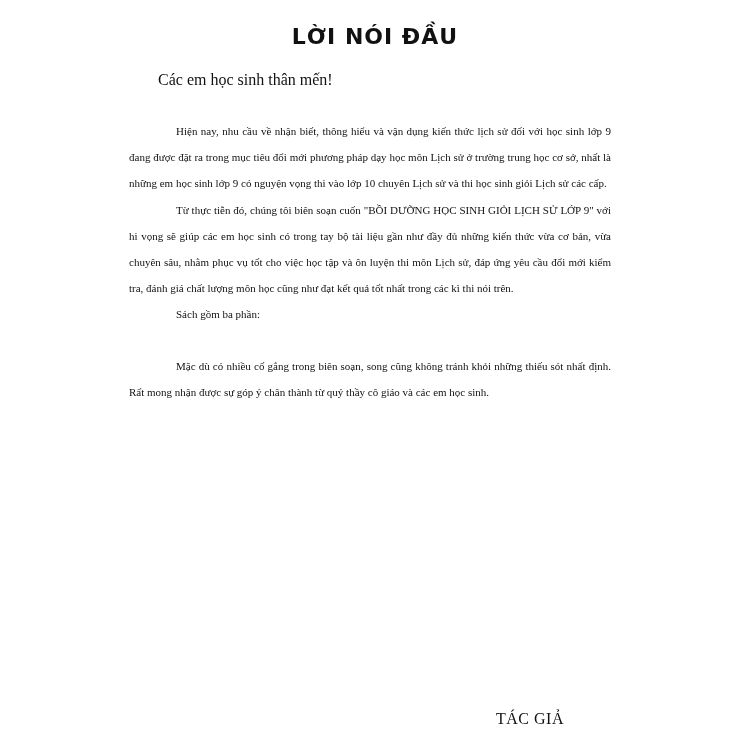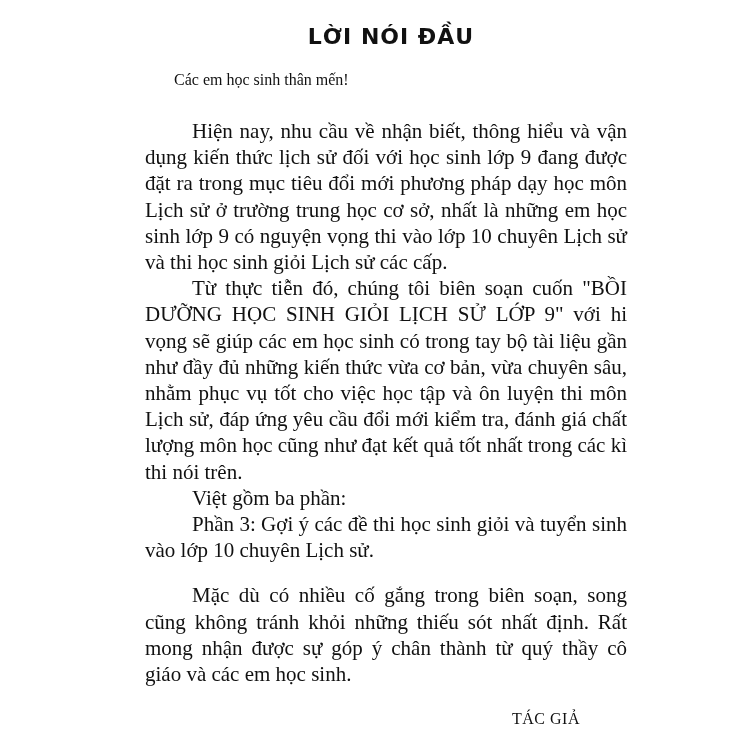--- a/index.html
+++ b/index.html
@@ -10,21 +10,21 @@
     body {
       width: 750px;
       height: 750px;
       position: relative;
       overflow: hidden;
       font-family: "Liberation Serif", "DejaVu Serif", serif;
       color: #111111;
     }
     .page {
       position: absolute;
-      left: 16px; top: 0;
+      left: 0; top: 0;
       width: 594px;
       height: 750px;
     }
     .title {
       position: absolute;
       top: 6px;
       left: 0;
       width: 750px;
       text-align: center;
       font-family: "DejaVu Sans", "Liberation Sans", sans-serif;
@@ -38,35 +38,35 @@
       top: 67px;
       left: 158px;
       font-size: 16px;
       line-height: 26px;
     }
     .body-text {
       position: absolute;
       top: 118px;
       left: 129px;
       width: 482px;
-      font-size: 21px;
+      font-size: 11px;
       line-height: 26.2px;
       text-align: justify;
     }
     .para {
       margin: 0;
       text-indent: 47px;
     }
     .list-line {
       margin: 0;
       text-indent: 47px;
       text-align: left;
     }
     .para.last-gap {
-      margin-top: 19px;
+      margin-top: 25px;
     }
     .signature {
       position: absolute;
       top: 707px;
       left: 496px;
       font-size: 16px;
       letter-spacing: 0.5px;
       line-height: 24px;
     }
   </style>
@@ -74,19 +74,18 @@
 <body>
 
 <div class="page">
   <h1 class="title">LỜI NÓI ĐẦU</h1>
 
   <div class="greeting">Các em học sinh thân mến!</div>
 
   <div class="body-text">
     <p class="para">Hiện nay, nhu cầu về nhận biết, thông hiểu và vận dụng kiến thức lịch sử đối với học sinh lớp 9 đang được đặt ra trong mục tiêu đổi mới phương pháp dạy học môn Lịch sử ở trường trung học cơ sở, nhất là những em học sinh lớp 9 có nguyện vọng thi vào lớp 10 chuyên Lịch sử và thi học sinh giỏi Lịch sử các cấp.</p>
     <p class="para">Từ thực tiễn đó, chúng tôi biên soạn cuốn "BỒI DƯỠNG HỌC SINH GIỎI LỊCH SỬ LỚP 9" với hi vọng sẽ giúp các em học sinh có trong tay bộ tài liệu gần như đầy đủ những kiến thức vừa cơ bản, vừa chuyên sâu, nhằm phục vụ tốt cho việc học tập và ôn luyện thi môn Lịch sử, đáp ứng yêu cầu đổi mới kiểm tra, đánh giá chất lượng môn học cũng như đạt kết quả tốt nhất trong các kì thi nói trên.</p>
-    <p class="list-line">Việt gồm ba phần:</p>
-    <p class="para">Phần 3: Gợi ý các đề thi học sinh giỏi và tuyển sinh vào lớp 10 chuyên Lịch sử.</p>
+    <p class="list-line">Sách gồm ba phần:</p>
     <p class="para last-gap">Mặc dù có nhiều cố gắng trong biên soạn, song cũng không tránh khỏi những thiếu sót nhất định. Rất mong nhận được sự góp ý chân thành từ quý thầy cô giáo và các em học sinh.</p>
   </div>
 
   <div class="signature">TÁC GIẢ</div>
 </div>
 
 </body></html>

